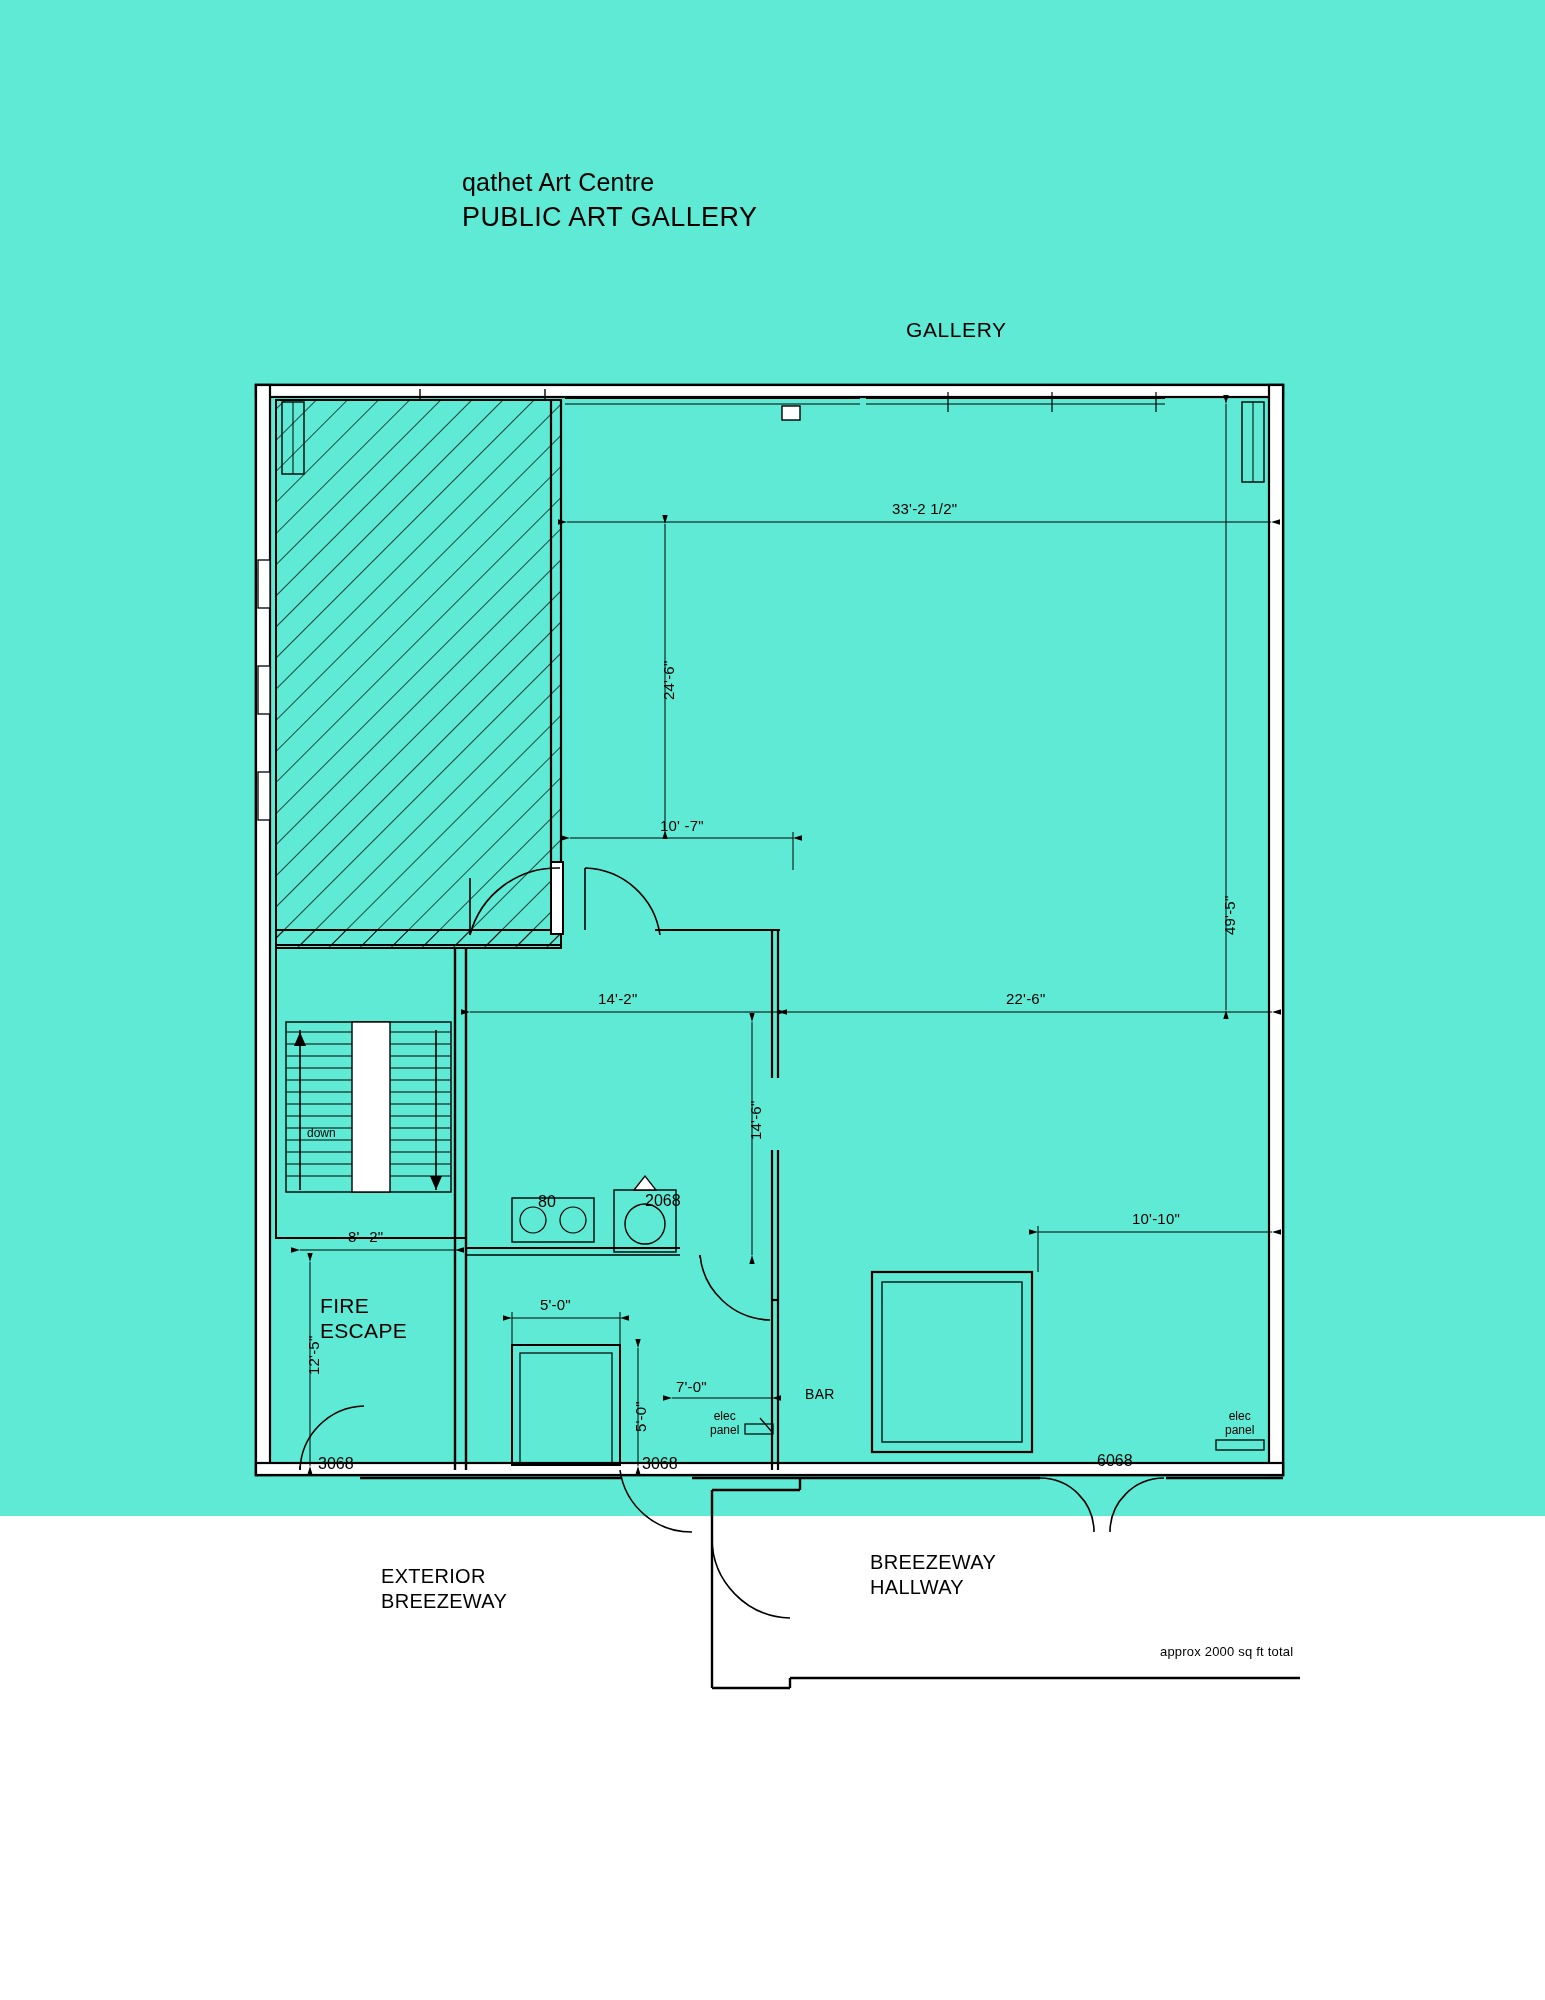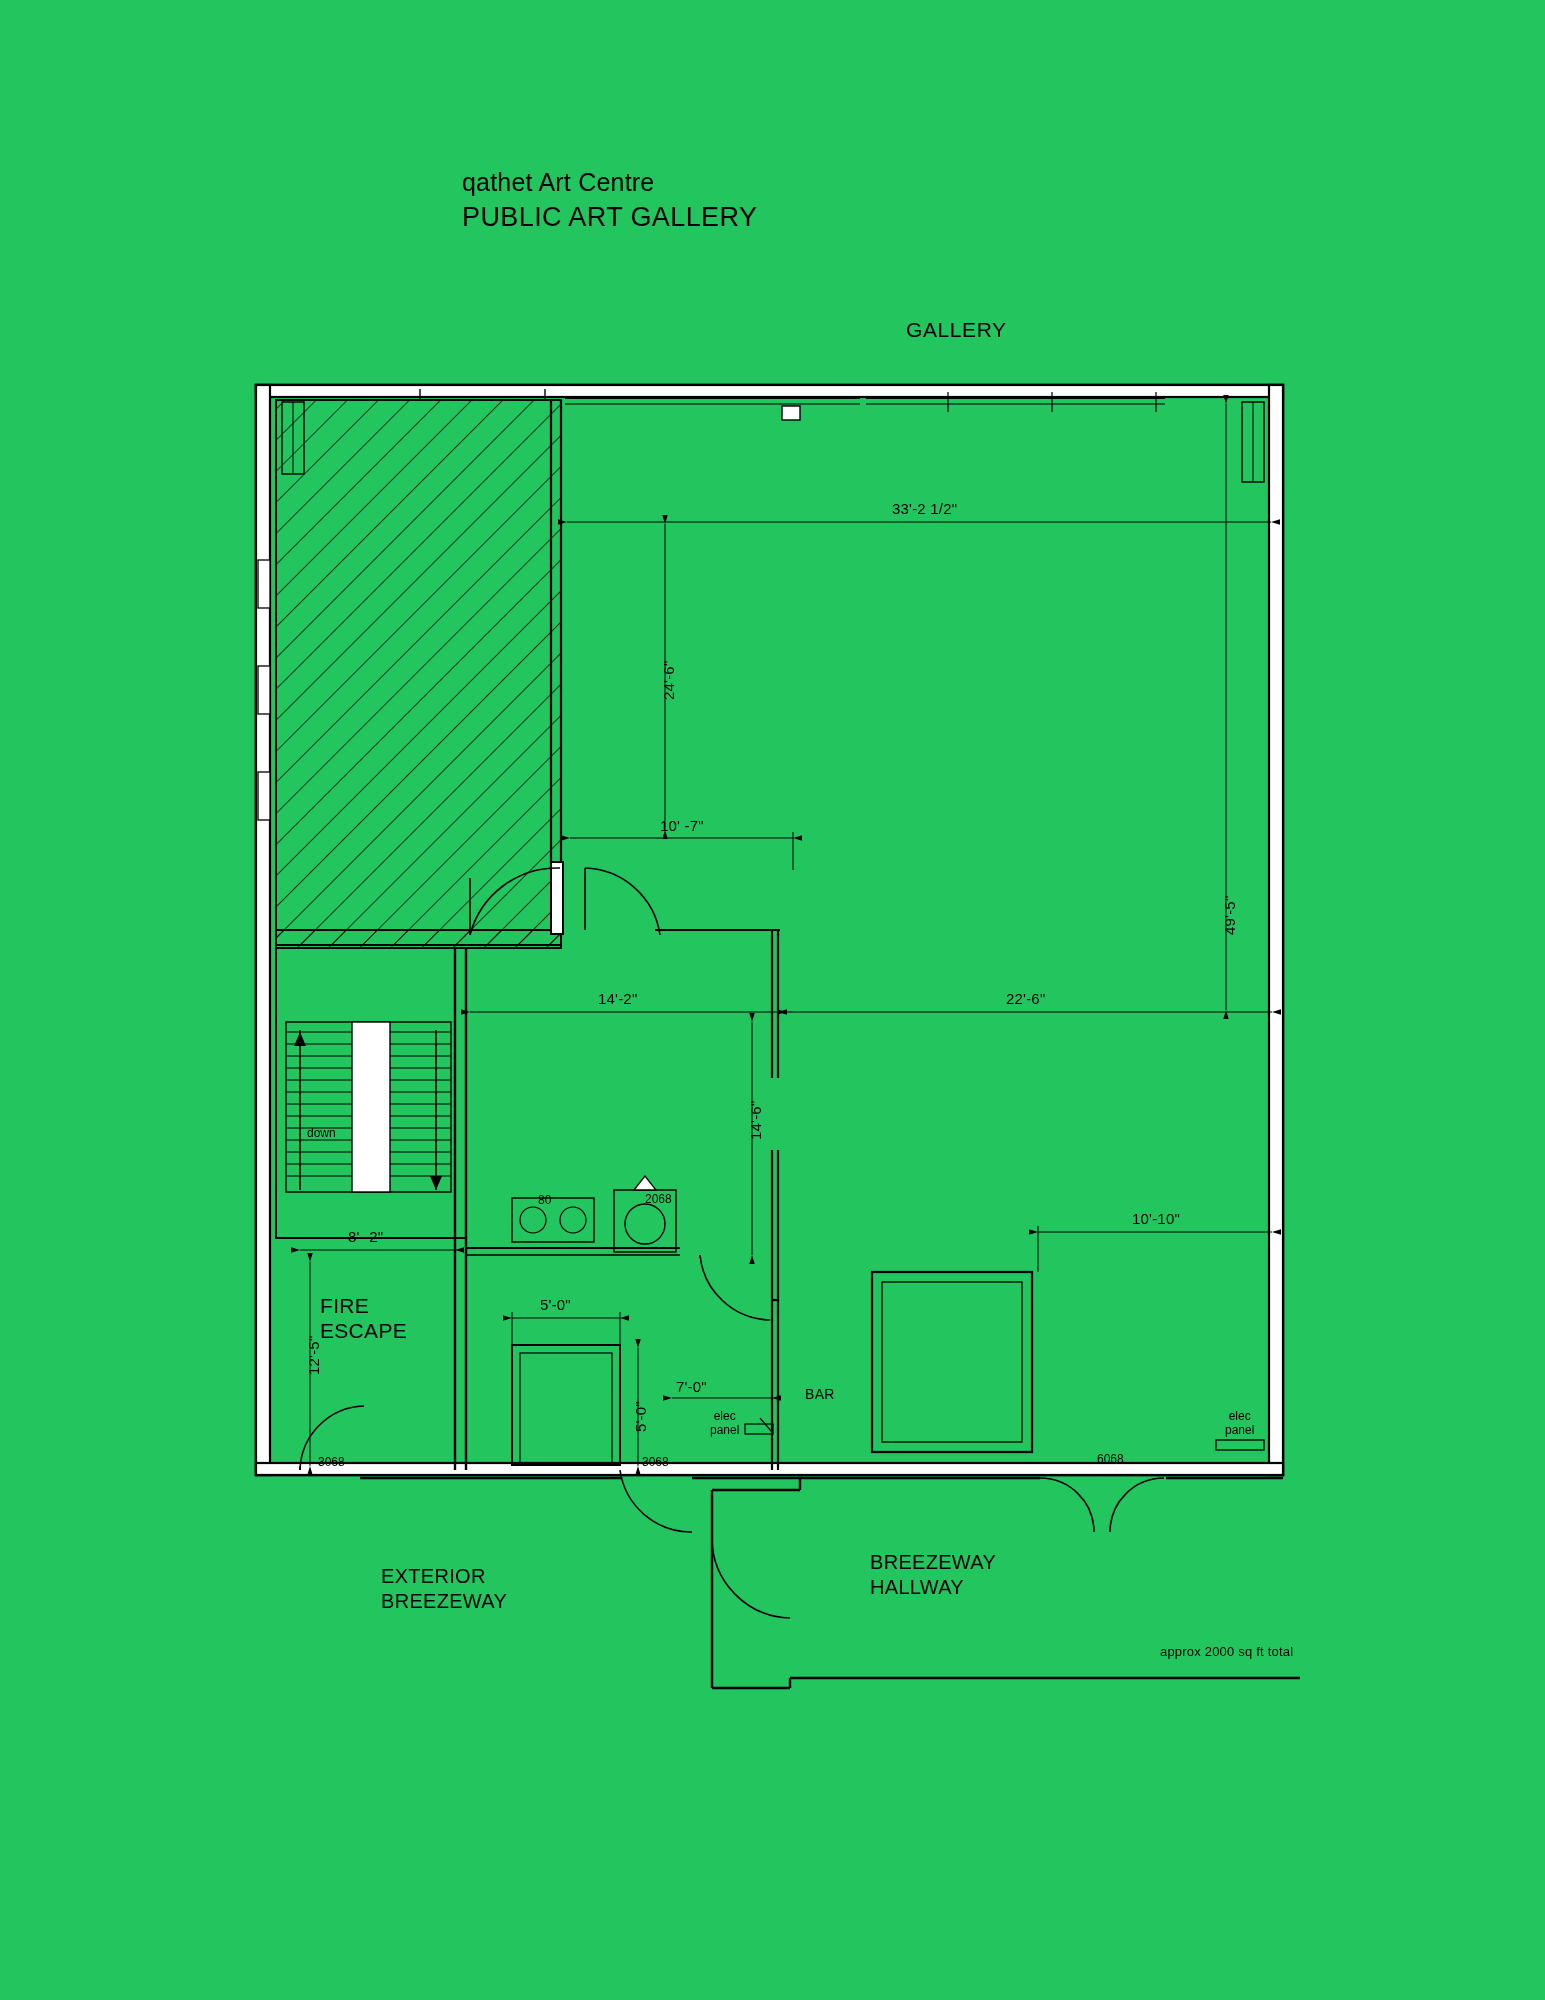--- a/index.html
+++ b/index.html
@@ -12,22 +12,22 @@
     height: 2000px;
     position: relative;
     font-family: "Liberation Sans", sans-serif;
     color: #000000;
     overflow: hidden;
   }
   #sheet {
     position: absolute;
     left: 0; top: 0;
     width: 1545px;
-    height: 2000px;
-    background: #22c55e;
+    height: 1516px;
+    background: #5eead4;
   }
   .title-block {
     position: absolute;
     left: 462px;
     top: 168px;
     line-height: 1.12;
   }
   .title-line1 {
     font-size: 25px;
     letter-spacing: 0.2px;
@@ -106,21 +106,21 @@
     font-size: 15px;
     white-space: nowrap;
     letter-spacing: 0.2px;
   }
   .dim-v {
     transform-origin: left top;
     transform: rotate(-90deg);
   }
   .tiny {
     position: absolute;
-    font-size: 12px;
+    font-size: 16px;
     white-space: nowrap;
   }
   svg.plan {
     position: absolute;
     left: 0;
     top: 0;
     width: 1545px;
     height: 2000px;
   }
 </style>

